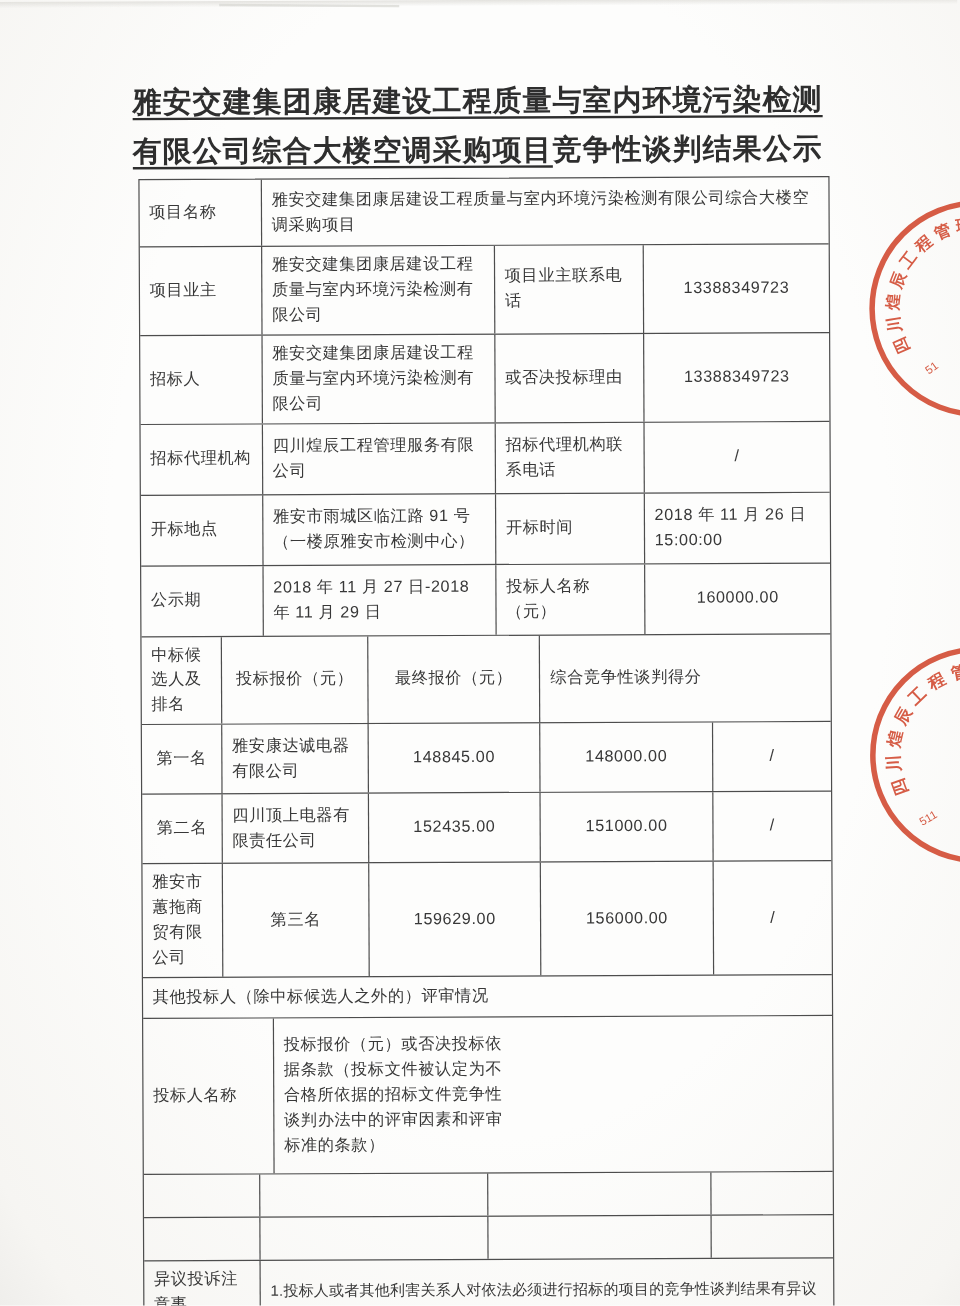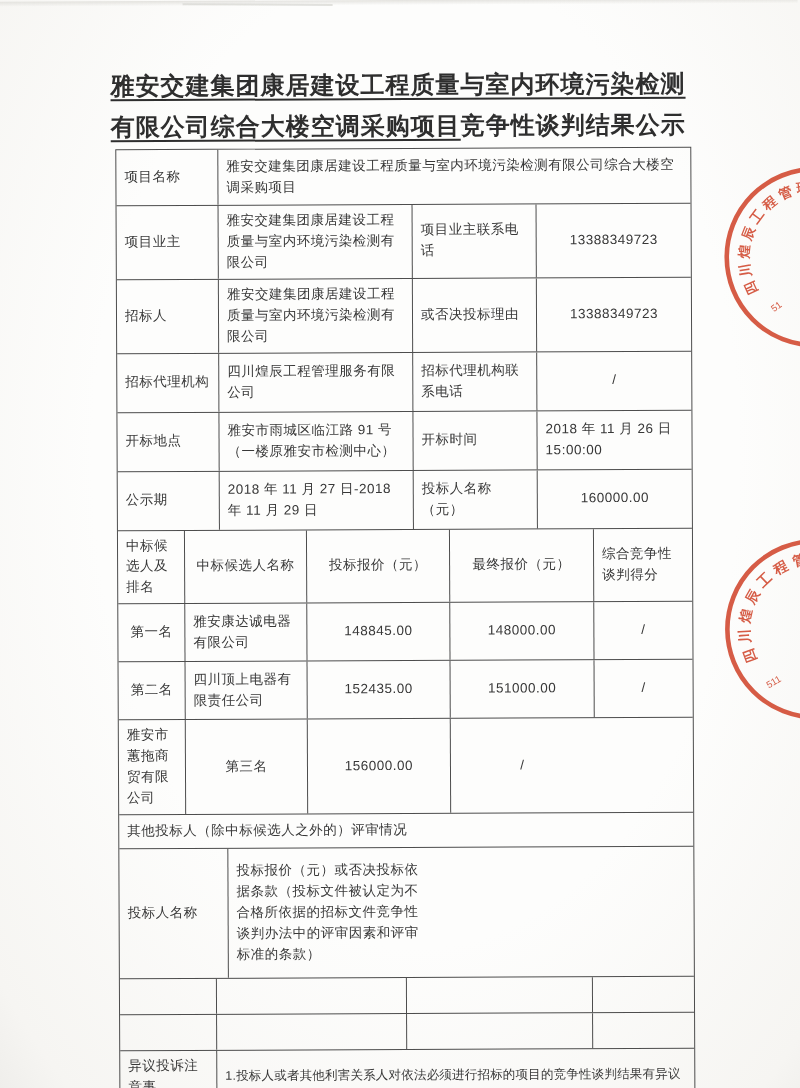--- a/index.html
+++ b/index.html
@@ -96,21 +96,20 @@
 
     <div class="row g4 ri">
       <div class="c">公示期</div>
       <div class="c">2018 年 11 月 27 日-2018 年 11 月 29 日</div>
       <div class="c">投标人名称（元）</div>
       <div class="c center">160000.00</div>
     </div>
 
     <div class="row g5 rh">
       <div class="c center">中标候选人及排名</div>
-      <div class="c center">中标候选人名称</div>
       <div class="c center">投标报价（元）</div>
       <div class="c center">最终报价（元）</div>
       <div class="c center">综合竞争性谈判得分</div>
     </div>
 
     <div class="row g5 rc">
       <div class="c center">第一名</div>
       <div class="c">雅安康达诚电器有限公司</div>
       <div class="c center">148845.00</div>
       <div class="c center">148000.00</div>
@@ -121,20 +120,21 @@
       <div class="c center">第二名</div>
       <div class="c">四川顶上电器有限责任公司</div>
       <div class="c center">152435.00</div>
       <div class="c center">151000.00</div>
       <div class="c center">/</div>
     </div>
 
     <div class="row g5 rc">
       <div class="c">雅安市蕙拖商贸有限公司</div>
       <div class="c center">第三名</div>
+      <div class="c center">159629.00</div>
       <div class="c center">156000.00</div>
       <div class="c center">/</div>
     </div>
 
     <div class="row ro" style="grid-template-columns:1fr;">
       <div class="c">其他投标人（除中标候选人之外的）评审情况</div>
     </div>
 
     <div class="row gb rb">
       <div class="c">投标人名称</div>

